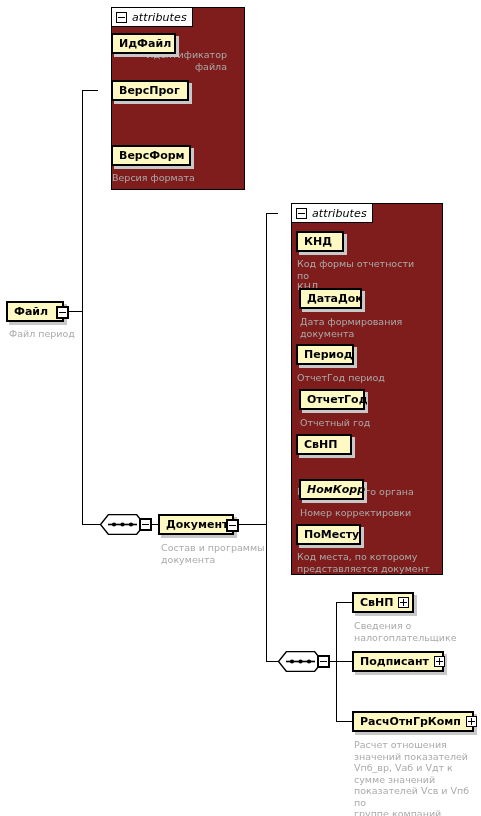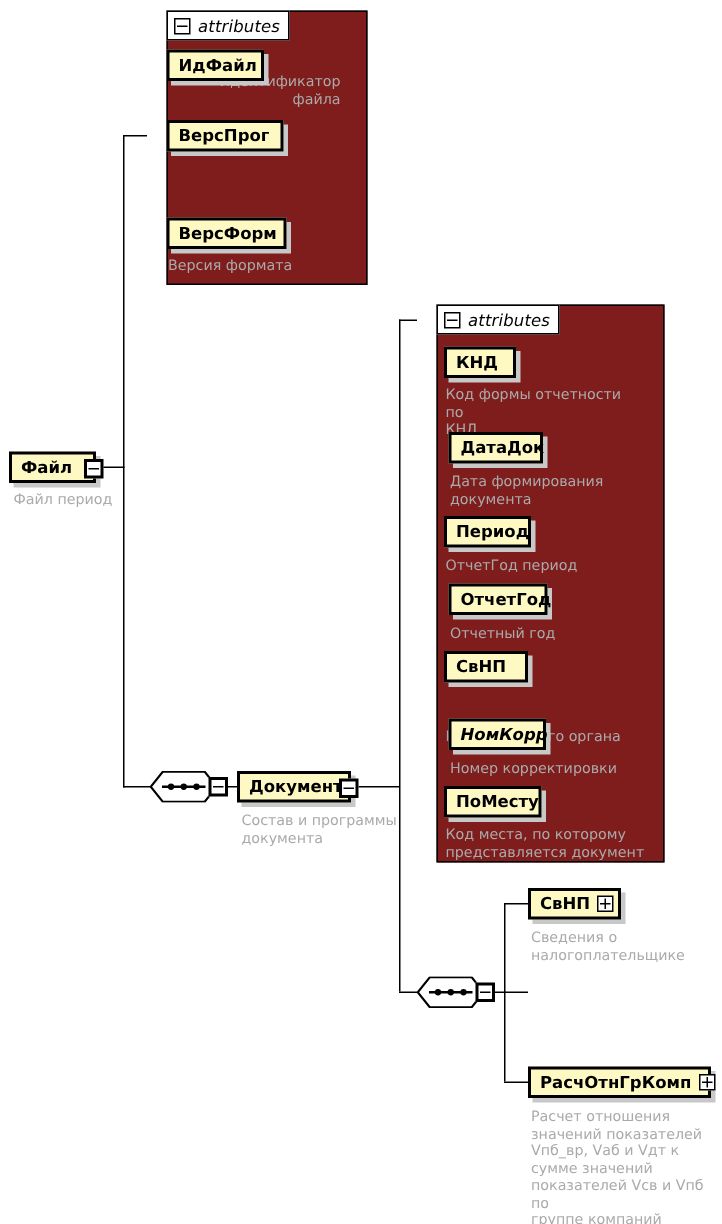--- a/index.html
+++ b/index.html
@@ -296,20 +296,24 @@
     <span class="pm"></span>
   </div>
 
   <div class="node" style="left:352px; top:592px; width:62px;">
     <span class="name">СвНП</span>
     <span class="pm plus"></span>
   </div>
   <div class="desc" style="left:354px; top:620px; width:125px;">Сведения о
 налогоплательщике</div>
 
+  <div class="node" style="left:352px; top:651px; width:92px;">
+    <span class="name">Подписант</span>
+    <span class="pm plus"></span>
+  </div>
 
   <div class="node" style="left:352px; top:711px; width:122px;">
     <span class="name">РасчОтнГрКомп</span>
     <span class="pm plus"></span>
   </div>
   <div class="desc" style="left:354px; top:739px; width:125px;">Расчет отношения
 значений показателей
 Vпб_вр, Vаб и Vдт к
 сумме значений
 показателей Vсв и Vпб по

